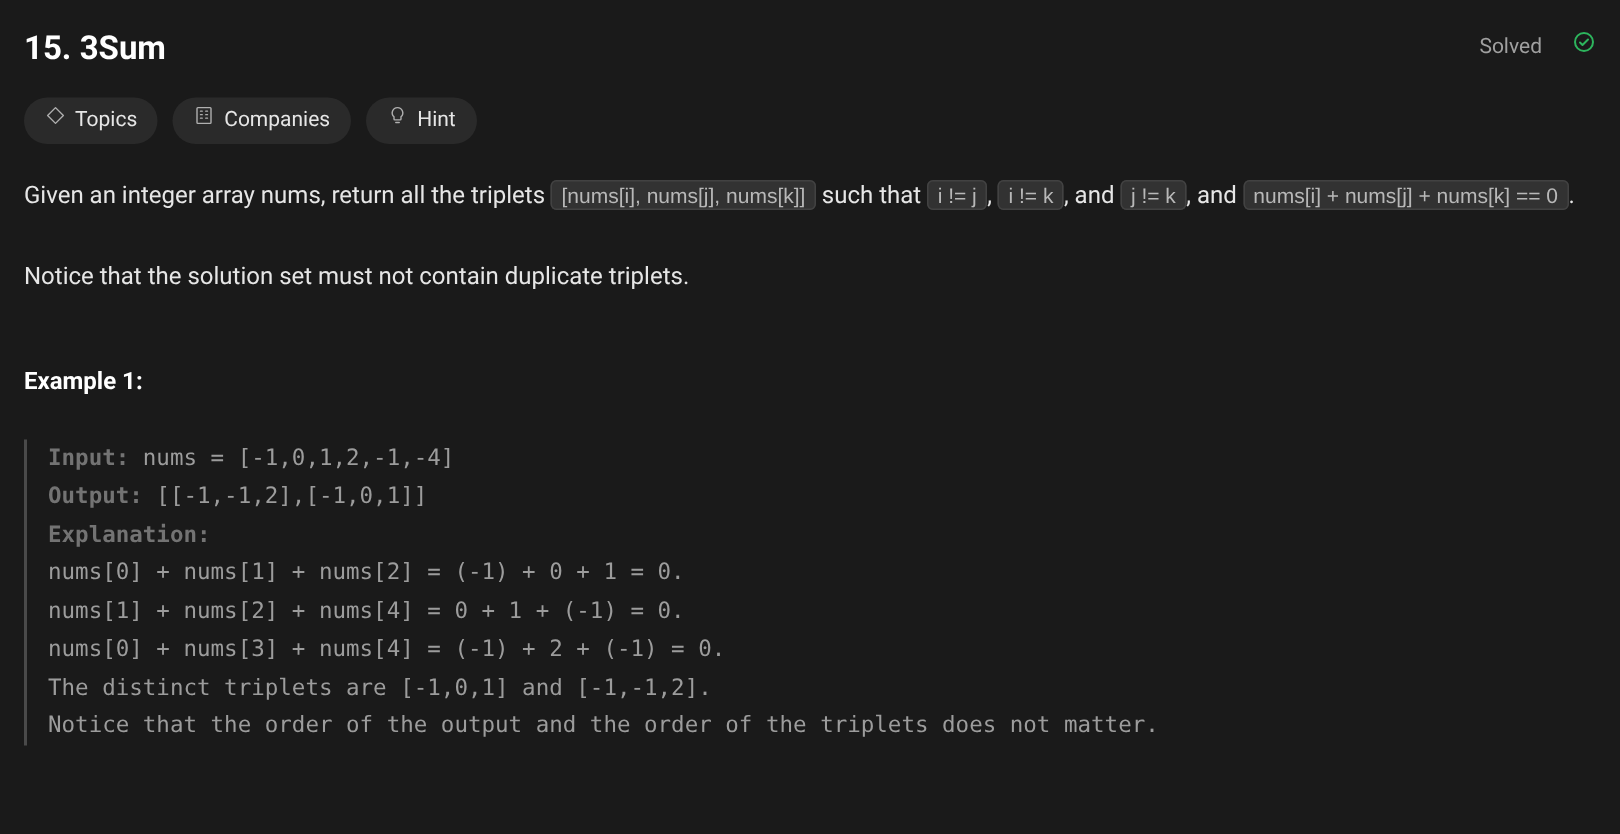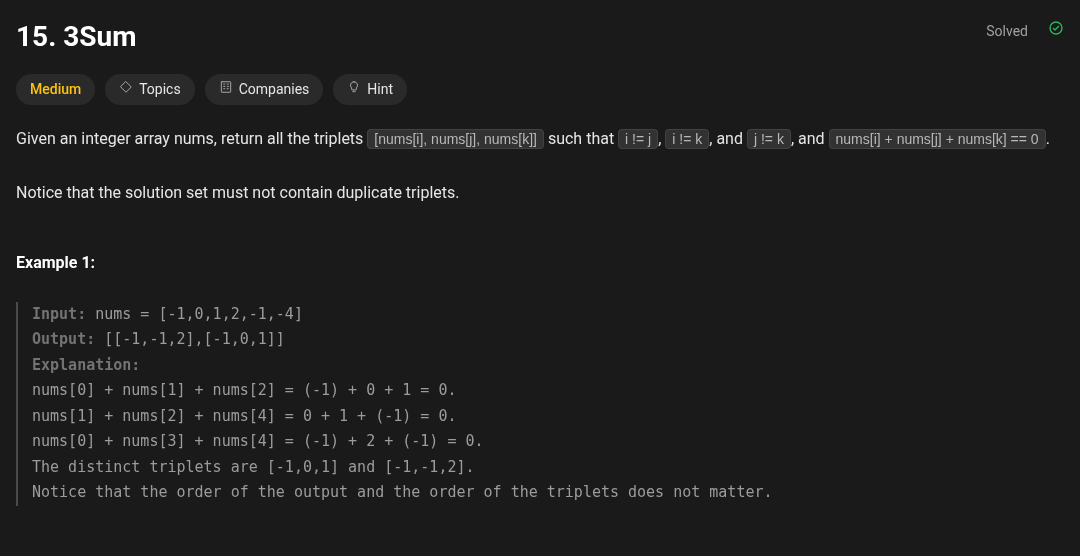--- a/index.html
+++ b/index.html
@@ -16,21 +16,21 @@
       font-size: 16px;
       line-height: 1.5;
     }
     .header {
       display: flex;
       justify-content: space-between;
       align-items: flex-start;
       margin-bottom: 16px;
     }
     .title {
-      font-size: 28px;
+      font-size: 22px;
       font-weight: 700;
       color: #ffffff;
     }
     .status {
       display: flex;
       align-items: center;
       gap: 20px;
       color: #a0a0a0;
       font-size: 14px;
       margin-top: 4px;
@@ -119,23 +119,20 @@
     <span>
       <svg viewBox="0 0 24 24">
           <circle cx="12" cy="12" r="9" fill="none" stroke="#2db55d" stroke-width="2"></circle>
           <path d="M8 12.5l2.5 2.5L16 9.5" fill="none" stroke="#2db55d" stroke-width="2" stroke-linecap="round" stroke-linejoin="round"></path>
         </svg>
     </span>
   </div>
 </div>
 
 <div class="tags">
-  <div class="pill difficulty">
-    <span>Medium</span>
-  </div>
   <div class="pill">
     <span>
       <svg viewBox="0 0 24 24">
           <path class="icon-stroke" d="M12 3 L21 12 L12 21 L3 12 Z"></path>
           <circle cx="8" cy="8" r="0" class="icon-stroke"></circle>
         </svg>
     </span>
     <span>Topics</span>
   </div>
   <div class="pill">

